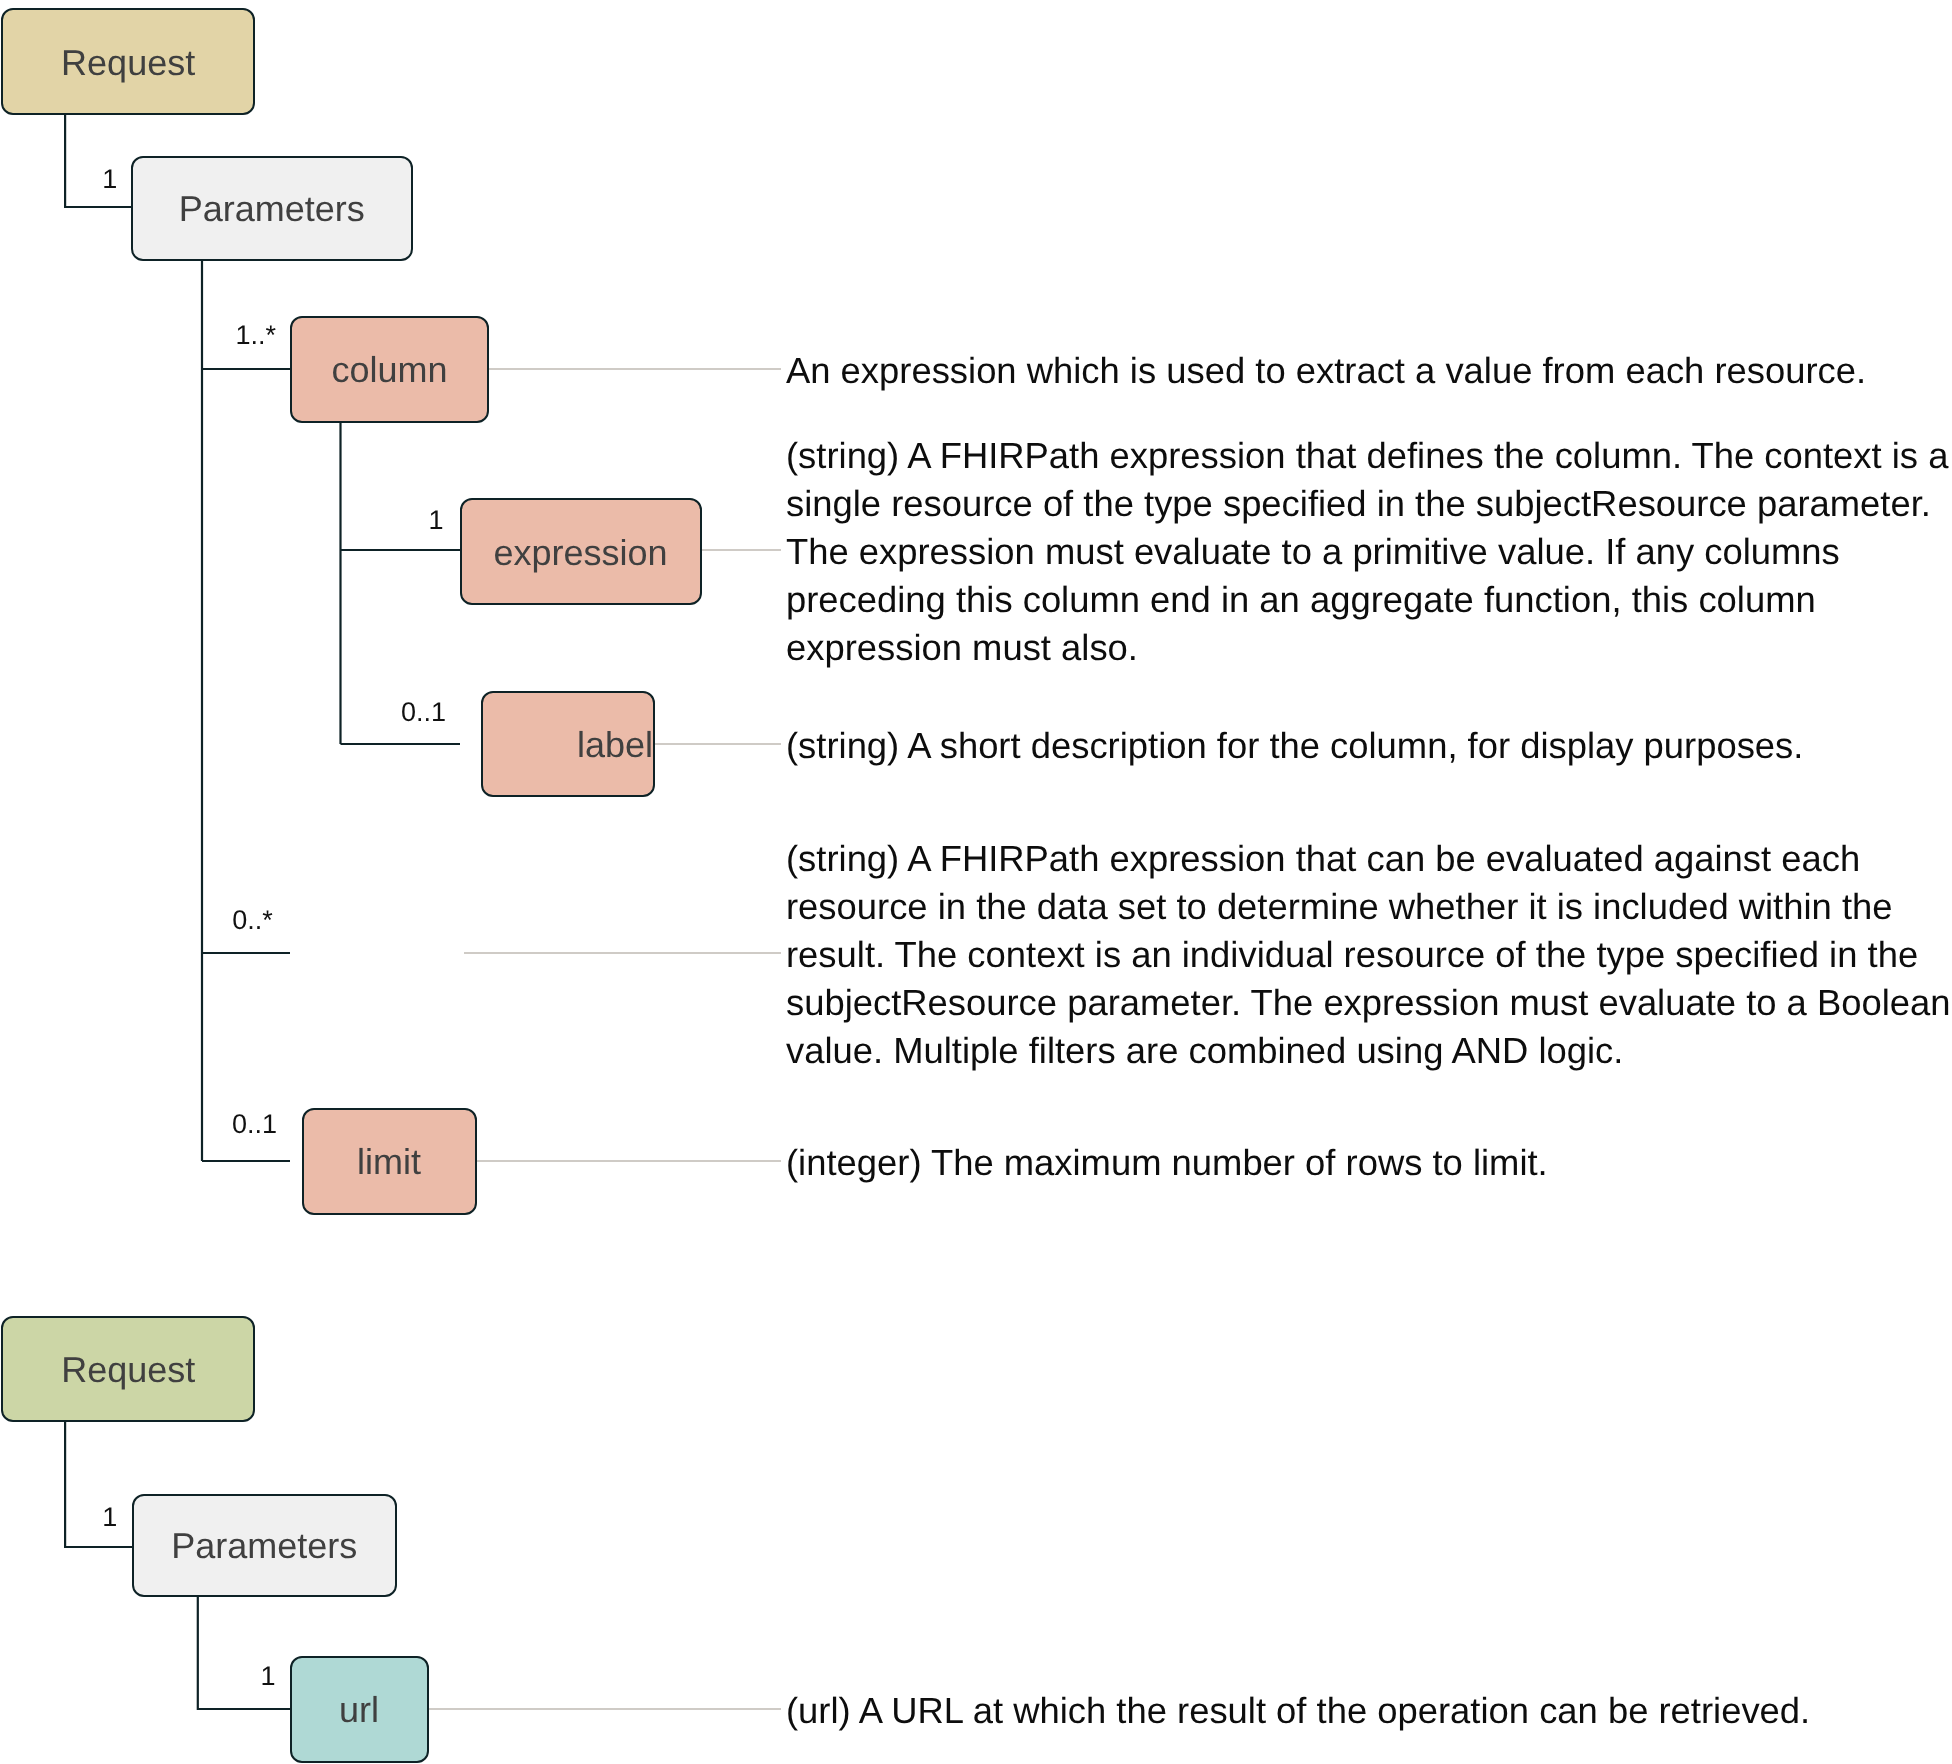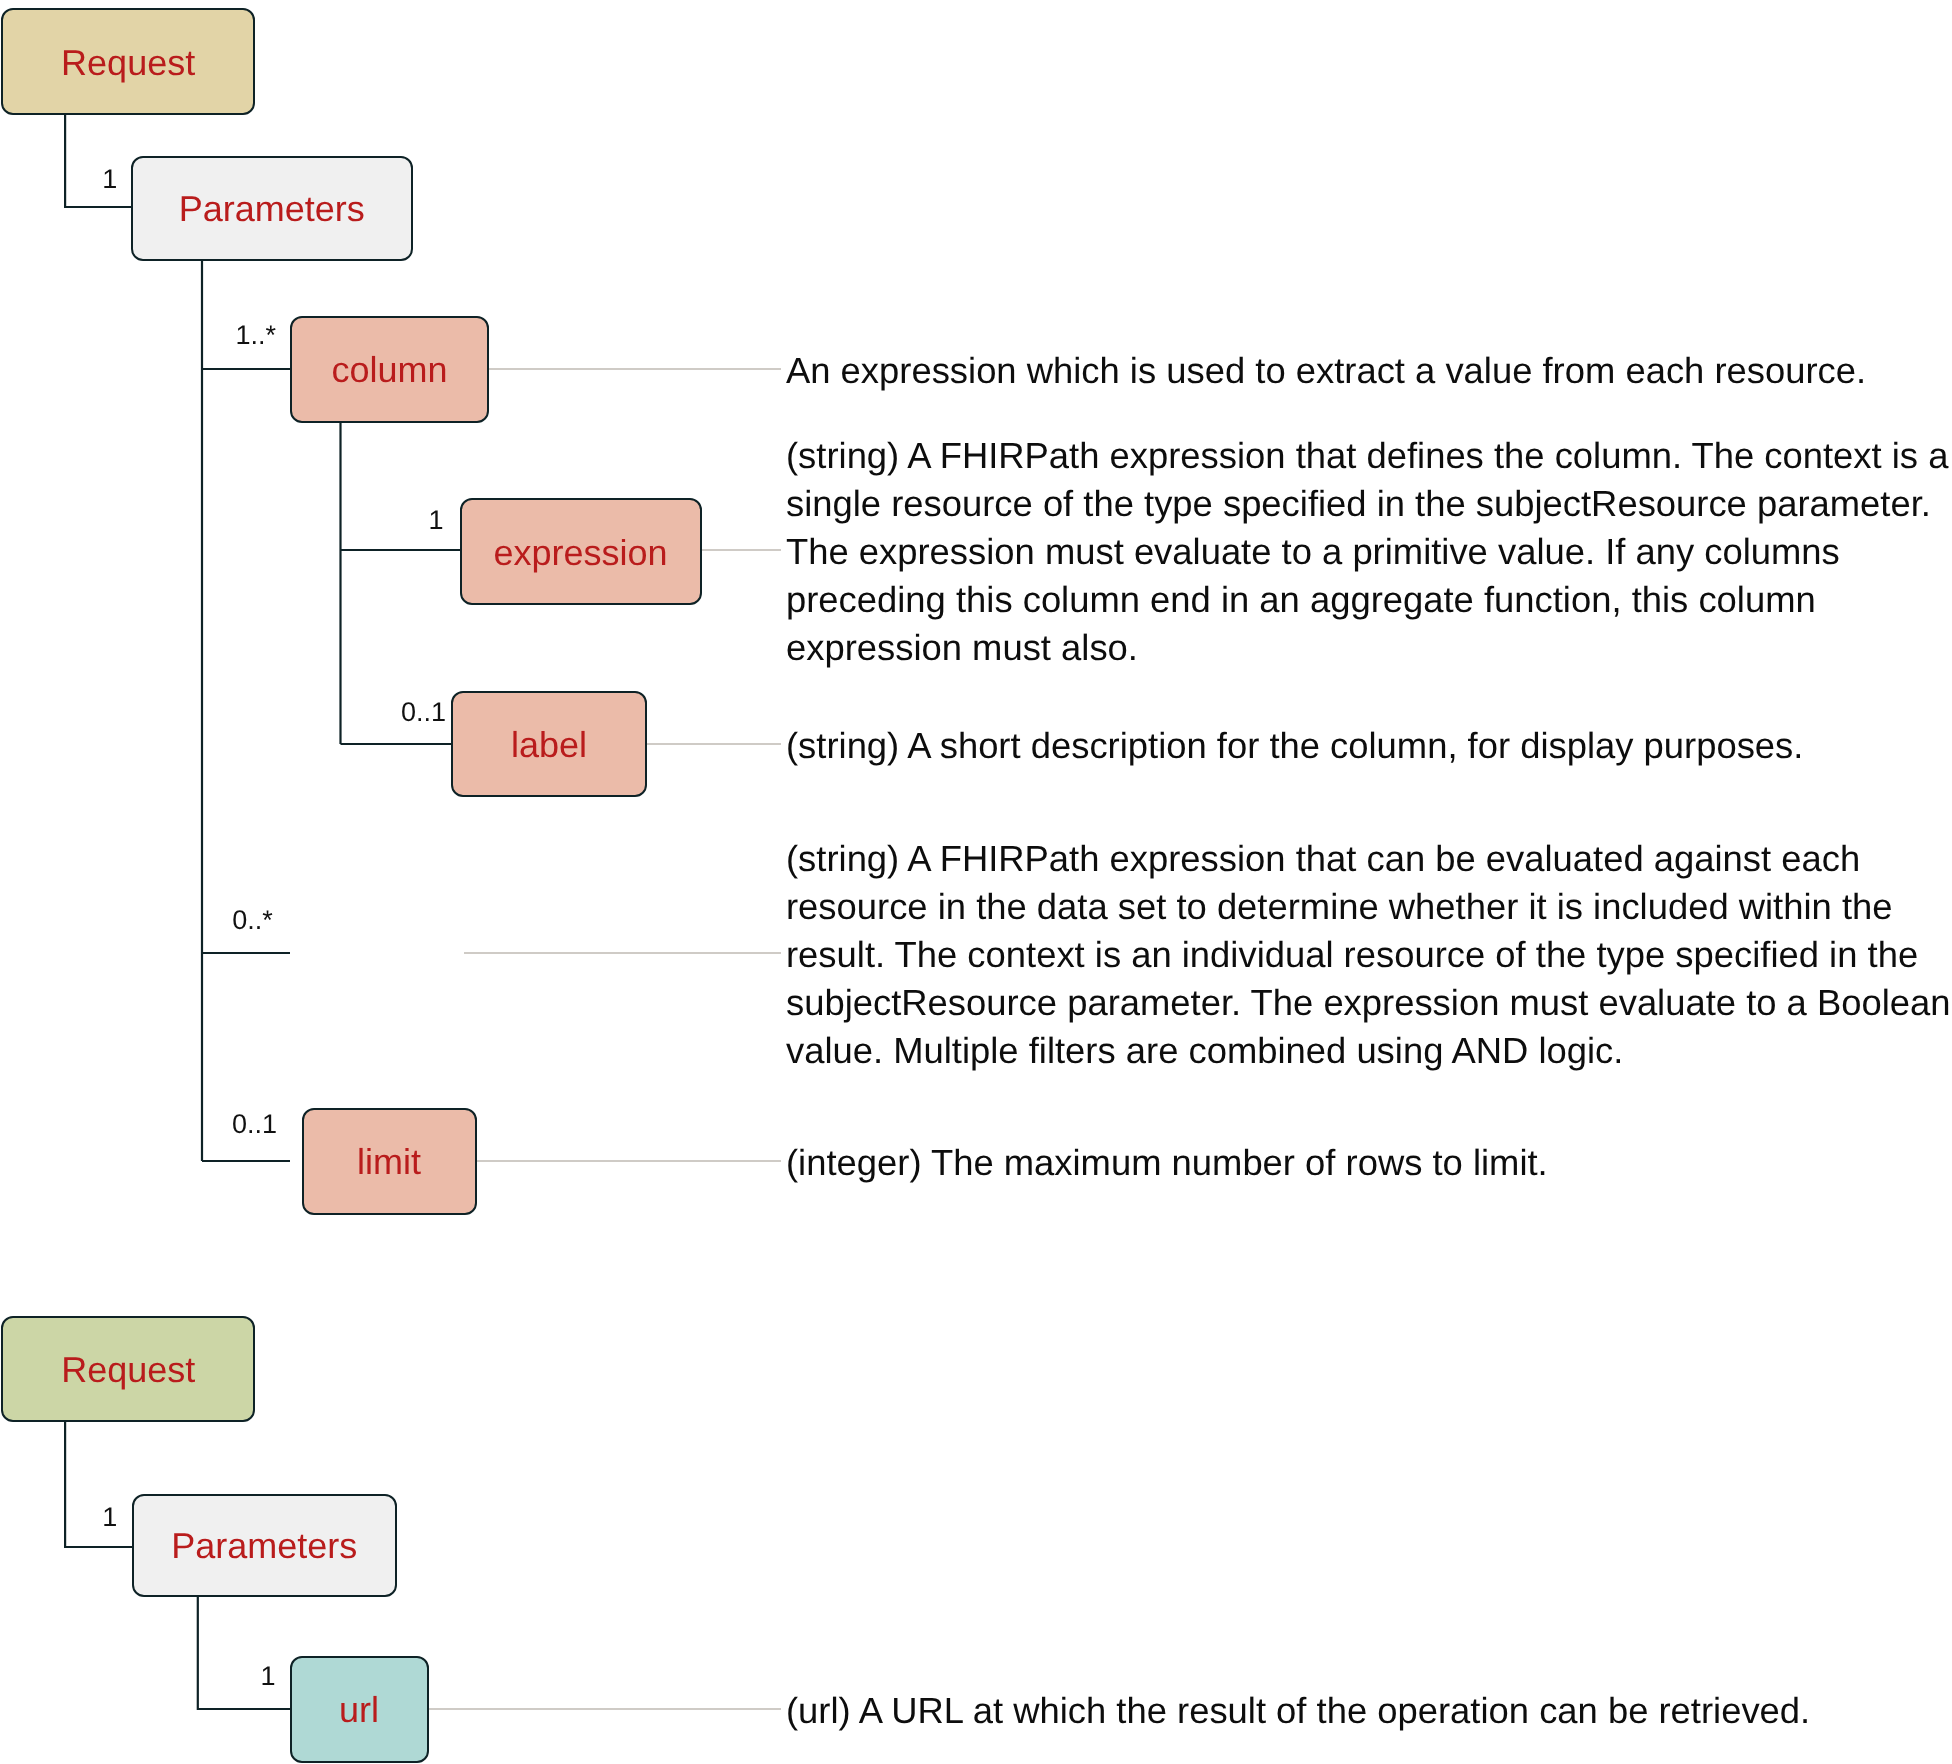--- a/index.html
+++ b/index.html
@@ -4,21 +4,21 @@
 <title>Operation parameters diagram</title>
 <style>
   html,body{margin:0;padding:0;background:#ffffff;-webkit-font-smoothing:antialiased;
             text-rendering:geometricPrecision;}
   #page{position:relative;width:1952px;height:1764px;background:#ffffff;overflow:hidden;
         font-family:"Liberation Sans",sans-serif;-webkit-font-smoothing:antialiased;
         filter:opacity(1);}
   #wires{position:absolute;left:0;top:0;width:1952px;height:1764px;}
   .node{position:absolute;box-sizing:border-box;border:2.4px solid #0e2226;border-radius:12px;
         display:flex;align-items:center;justify-content:center;}
-  .node span{color:#b91c1c;font-size:36px;line-height:1;display:block;position:relative;top:1px;}
+  .node span{color:#404040;font-size:36px;line-height:1;display:block;position:relative;top:1px;}
   .desc{position:absolute;color:#0d0d0d;font-size:36.4px;line-height:48px;white-space:nowrap;
         transform:translateY(-50%);}
   .mult{position:absolute;color:#111111;font-size:27px;line-height:1;white-space:nowrap;}
 </style>
 </head>
 <body>
 
 <div id="page">
 
   <svg id="wires" viewBox="0 0 1952 1764">
@@ -59,21 +59,21 @@
   </div>
   <div class="desc" style="left:786px;top:371.2px;width:1200px;"><span>An expression which is used to extract a value from each resource.</span></div>
 
   <div class="mult" style="left:428.5px;top:506.5px;">1</div>
   <div class="node" style="left:459.5px;top:498.4px;width:242px;height:106.6px;background:#ebbba9;">
     <span>expression</span>
   </div>
   <div class="desc" style="left:786px;top:552.2px;width:1200px;"><span>(string) A FHIRPath expression that defines the column. The context is a</span><br><span>single resource of the type specified in the subjectResource parameter.</span><br><span>The expression must evaluate to a primitive value. If any columns</span><br><span>preceding this column end in an aggregate function, this column</span><br><span>expression must also.</span></div>
 
   <div class="mult" style="left:401px;top:698.5px;">0..1</div>
-  <div class="node" style="left:451px;top:691px;width:196px;height:106px;background:#ebbba9;">
+  <div class="node" style="left:481px;top:691px;width:174px;height:106px;background:#ebbba9;justify-content:flex-end;">
     <span>label</span>
   </div>
   <div class="desc" style="left:786px;top:746.2px;width:1200px;"><span>(string) A short description for the column, for display purposes.</span></div>
 
   <div class="mult" style="left:232.3px;top:906.5px;">0..*</div>
   <div class="desc" style="left:786px;top:955.2px;width:1200px;"><span>(string) A FHIRPath expression that can be evaluated against each</span><br><span>resource in the data set to determine whether it is included within the</span><br><span>result. The context is an individual resource of the type specified in the</span><br><span>subjectResource parameter. The expression must evaluate to a Boolean</span><br><span>value. Multiple filters are combined using AND logic.</span></div>
 
   <div class="mult" style="left:232px;top:1110.5px;">0..1</div>
   <div class="node" style="left:289.5px;top:1108px;width:175px;height:106.5px;background:#ebbba9;margin-left:12px;">
     <span>limit</span>

